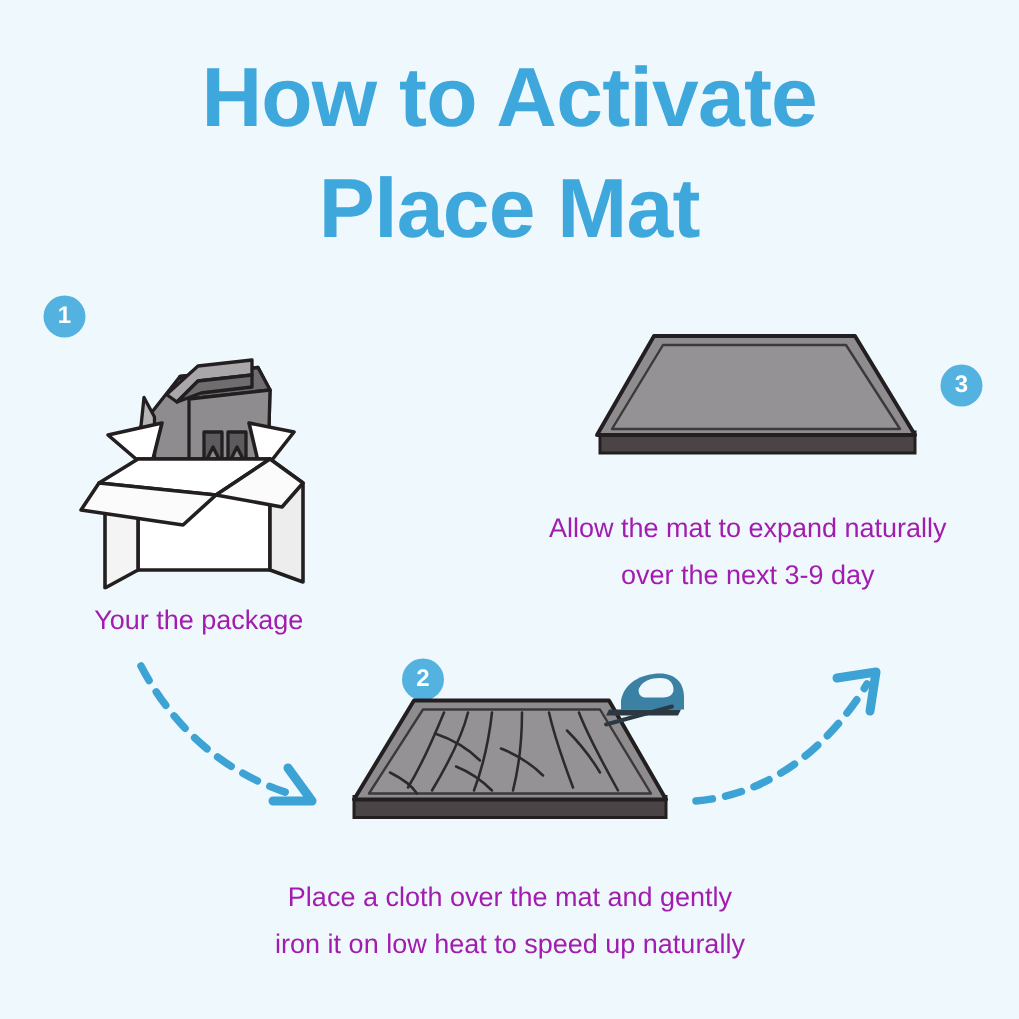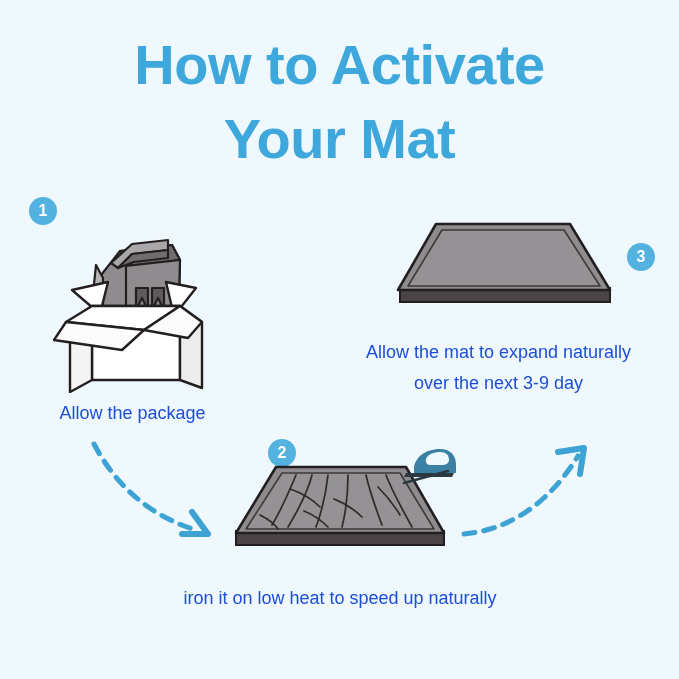--- a/index.html
+++ b/index.html
@@ -51,21 +51,21 @@
     line-height: 28px;
     text-align: center;
   }
   #badge-1 { left: 29px;  top: 197px; }
   #badge-2 { left: 268px; top: 439px; }
   #badge-3 { left: 627px; top: 243px; }
 
   
   .caption {
     position: absolute;
-    color: #1d4ed8;
+    color: #a21caf;
     font-family: "Liberation Sans", sans-serif;
     font-size: 18px;
     line-height: 31px;
     text-align: center;
     white-space: nowrap;
   }
   #caption-1 {
     left: 0;
     top: 398px;
     width: 265px;
@@ -92,21 +92,21 @@
   #arrow-1    { left: 88px;  top: 438px; }
   #arrow-2    { left: 458px; top: 438px; }
 </style>
 </head>
 <body>
 
 <div id="canvas">
 
   <div class="title-block">
     <div class="title-line">How to Activate</div>
-    <div class="title-line">Your Mat</div>
+    <div class="title-line">Place Mat</div>
   </div>
 
   <div class="badge" id="badge-1">1</div>
 
   <svg class="art" id="art-box" width="175" height="175" viewBox="0 0 175 175">
 
     <g stroke="#231f20" stroke-width="2.2" stroke-linejoin="round">
       <path d="M46 66 L72 33 L124 27 L132 42 L131 80 L118 92 L55 92 Z" fill="#8e8c8e"></path>
       <path d="M46 66 L55 92 L55 60 L48 47 Z" fill="#b7b5b7"></path>
       <path d="M72 33 L124 27 L132 42 L78 48 Z" fill="#6f6d6f"></path>
@@ -130,21 +130,21 @@
       <path d="M132 88 L154 104 L154 170 L132 162 Z" fill="#ededed"></path>
     </g>
 
     <g stroke="#231f20" stroke-width="2.4" stroke-linejoin="round" fill="#ffffff">
       <path d="M44 88 L132 88 L96 112 L18 104 Z"></path>
       <path d="M18 104 L96 112 L74 132 L6 122 Z" fill="#fbfbfb"></path>
       <path d="M132 88 L154 104 L140 120 L96 112 Z" fill="#fbfbfb"></path>
     </g>
   </svg>
 
-  <div class="caption" id="caption-1">Allow the package</div>
+  <div class="caption" id="caption-1">Your the package</div>
 
   <svg class="art" id="arrow-1" width="140" height="110" viewBox="0 0 140 110">
     <path d="M6 6 C 28 48, 62 78, 108 92" fill="none" stroke="#3da3d4" stroke-width="5" stroke-linecap="round" stroke-dasharray="11 9"></path>
     <path d="M104 74 L120 96 L94 96" fill="none" stroke="#3da3d4" stroke-width="6" stroke-linecap="round" stroke-linejoin="round"></path>
   </svg>
 
   <div class="badge" id="badge-2">2</div>
 
   <svg class="art" id="art-mat2" width="220" height="110" viewBox="0 0 220 110">
 
@@ -170,20 +170,21 @@
   </svg>
 
   <svg class="art" id="art-iron" width="62" height="48" viewBox="0 0 62 48">
     <path d="M16 24 C 18 12, 30 6, 42 6 C 52 6, 58 12, 58 22 L58 30 L16 30 Z" fill="#3a81a3"></path>
     <path d="M28 16 C 30 11, 36 9, 42 9 C 48 9, 51 12, 51 17 C 51 20, 48 22, 44 22 L32 22 C 29 22, 27 19, 28 16 Z" fill="#eff8fc"></path>
     <path d="M8 30 L56 30 L54 34 L6 34 Z" fill="#2b3a42"></path>
     <path d="M6 40 L50 28" fill="none" stroke="#2b3a42" stroke-width="2.6" stroke-linecap="round"></path>
   </svg>
 
   <div class="caption" id="caption-2">
+    <div>Place a cloth over the mat and gently</div>
     <div>iron it on low heat to speed up naturally</div>
   </div>
 
   <svg class="art" id="arrow-2" width="140" height="110" viewBox="0 0 140 110">
     <path d="M6 96 C 52 92, 92 64, 120 18" fill="none" stroke="#3da3d4" stroke-width="5" stroke-linecap="round" stroke-dasharray="11 9"></path>
     <path d="M100 14 L126 10 L122 36" fill="none" stroke="#3da3d4" stroke-width="6" stroke-linecap="round" stroke-linejoin="round"></path>
   </svg>
 
   <div class="badge" id="badge-3">3</div>
 

